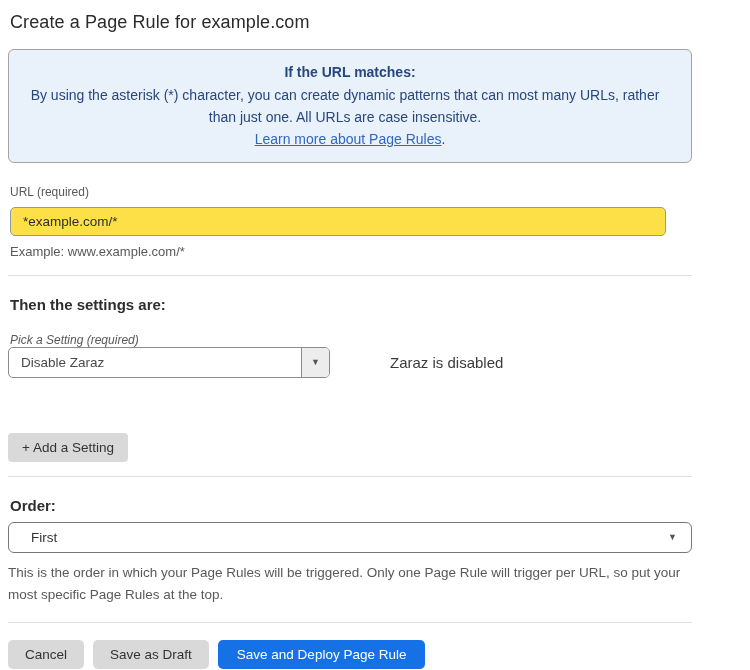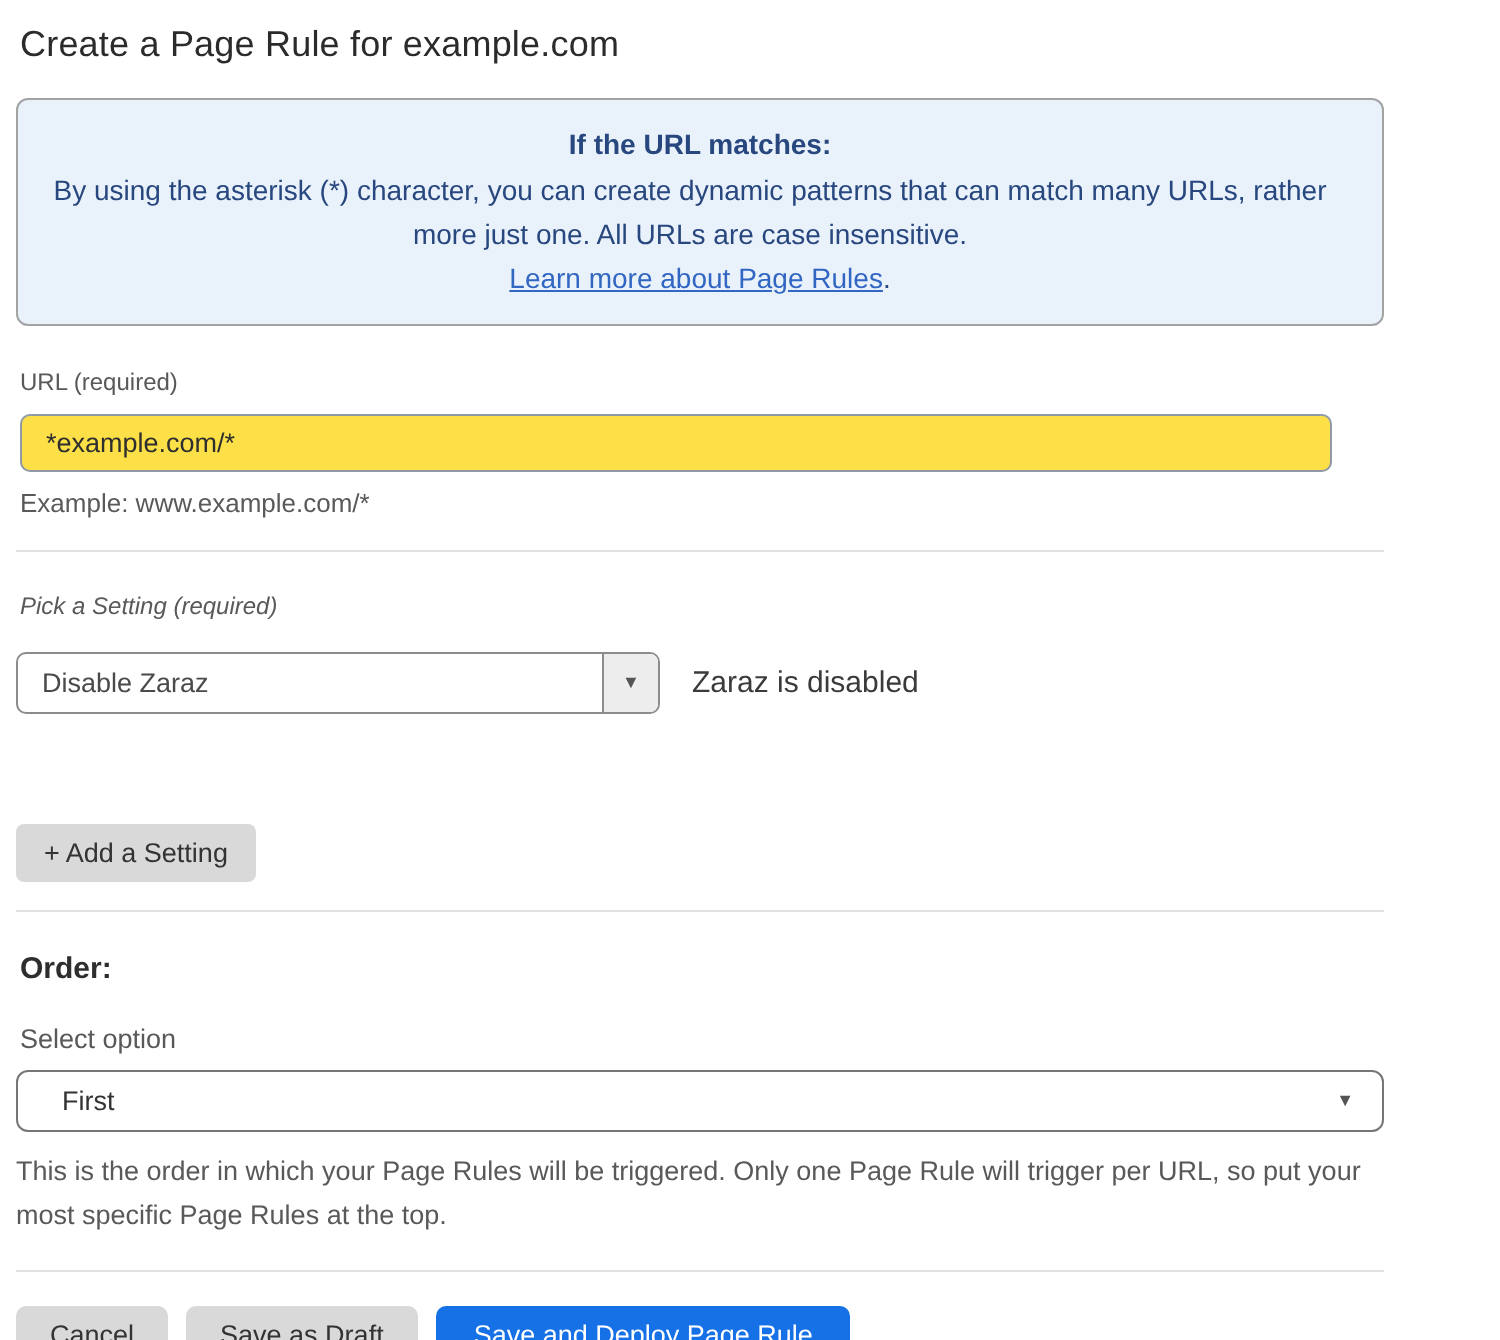--- a/index.html
+++ b/index.html
@@ -58,21 +58,21 @@
     margin-top: 16px;
   }
 
   .section-heading {
     font-size: 15px; font-weight: bold; color: #2e2e2e;
     margin-top: 20px; margin-left: 2px;
   }
 
   .picker-label { display: block; margin-top: 20px; margin-left: 2px; font-style: italic; }
 
-  .setting-row { display: flex; align-items: center; margin-top: 16px; }
+  .setting-row { display: flex; align-items: center; margin-top: 0; gap: 44px; }
   .setting-select {
     display: flex; align-items: stretch;
     width: 322px; height: 31px;
     border: 1px solid #8c8c8c; border-radius: 5px;
     background: #ffffff; cursor: pointer; overflow: hidden;
   }
   .setting-select .select-value {
     flex: 1; display: flex; align-items: center;
     padding-left: 12px; font-size: 13.5px; color: #4a4a4a;
   }
@@ -121,54 +121,54 @@
 </style>
 </head>
 <body>
 
 <div class="container">
 
   <h1 class="page-title">Create a Page Rule for example.com</h1>
 
   <div class="info-box">
     <div class="info-heading">If the URL matches:</div>
-    <div class="info-body">By using the asterisk (*) character, you can create dynamic patterns that can match many URLs, rather more just one. All URLs are case insensitive.</div>
+    <div class="info-body">By using the asterisk (*) character, you can create dynamic patterns that can most many URLs, rather than just one. All URLs are case insensitive.</div>
     <div>
       <a class="info-link">Learn more about Page Rules</a><span class="info-link-suffix">.</span>
     </div>
   </div>
 
   <div class="url-group">
     <label class="field-label">URL (required)</label>
     <input class="url-input" type="text" value="*example.com/*" style="">
     <div class="helper-text url-helper">Example: www.example.com/*</div>
   </div>
 
   <hr class="divider">
 
+  <div class="section-heading">Then the settings are:</div>
 
   <label class="field-label picker-label">Pick a Setting (required)</label>
 
   <div class="setting-row">
     <div class="setting-select">
       <div class="select-value">Disable Zaraz</div>
       <div class="select-arrow-btn">
         <span class="arrow-glyph">▼</span>
       </div>
     </div>
     <div class="setting-status">Zaraz is disabled</div>
   </div>
 
   <button class="add-setting-btn">+ Add a Setting</button>
 
   <hr class="divider" style="margin-top:14px;">
 
   <div class="section-heading">Order:</div>
 
-  <label class="field-label order-label">Select option</label>
 
   <div class="order-select">
     <span class="select-value">First</span>
     <span class="arrow-glyph">▼</span>
   </div>
 
   <div class="helper-text order-helper">This is the order in which your Page Rules will be triggered. Only one Page Rule will trigger per URL, so put your most specific Page Rules at the top.</div>
 
   <hr class="divider">
 

